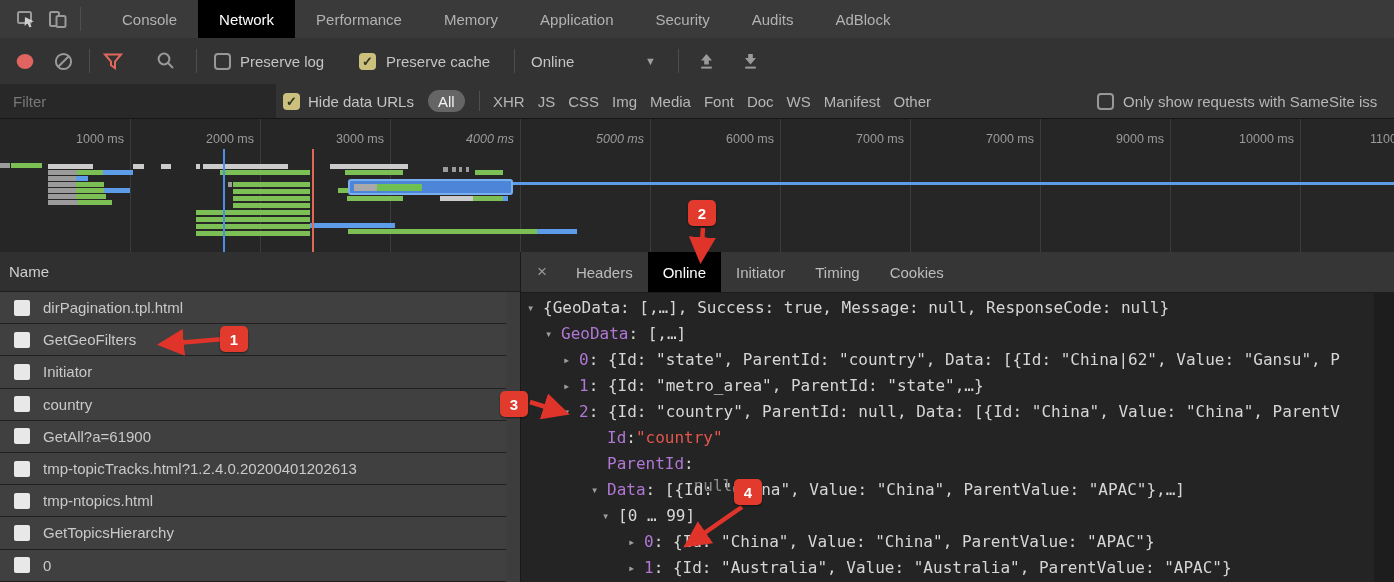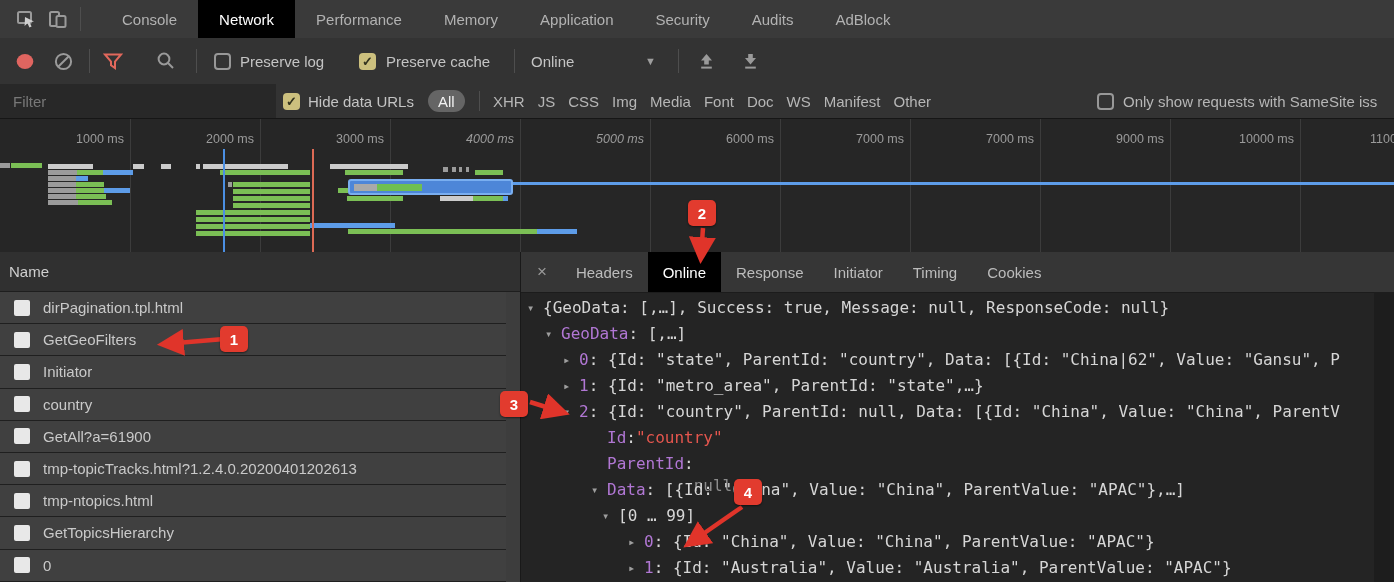--- a/index.html
+++ b/index.html
@@ -322,21 +322,20 @@
             <span>0</span>
           </div>
         </div>
       <div id="left-scroll"></div>
     </div>
     <div id="right">
       <div id="dtabs">
         <span id="dclose">×</span>
       <div class="dtab">Headers</div>
           <div class="dtab sel">Online</div>
-          <div class="dtab">Response</div>
           <div class="dtab">Initiator</div>
           <div class="dtab">Timing</div>
           <div class="dtab">Cookies</div>
         </div>
       <div id="json">
           <div class="jline">
             <span class="jsp" style="width: 6px;"></span>
             <span class="jarw">▾</span>
             <span class="seg-p">{GeoData: [,…], Success: true, Message: null, ResponseCode: null}</span>
           </div>

